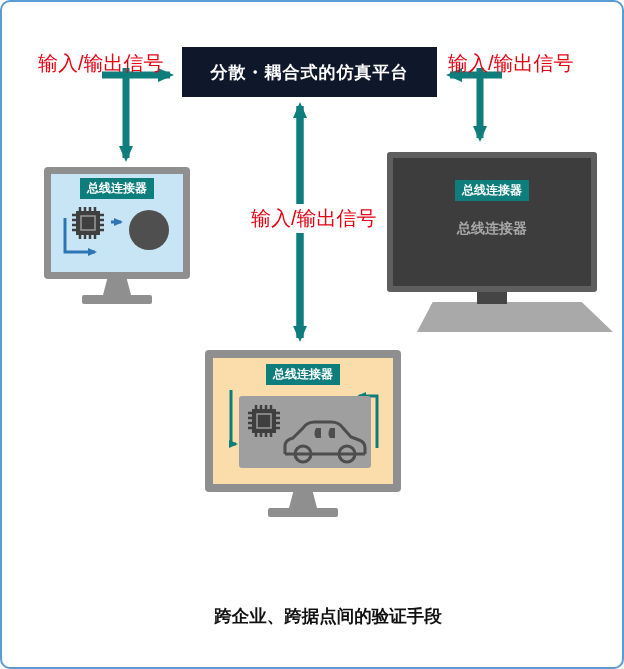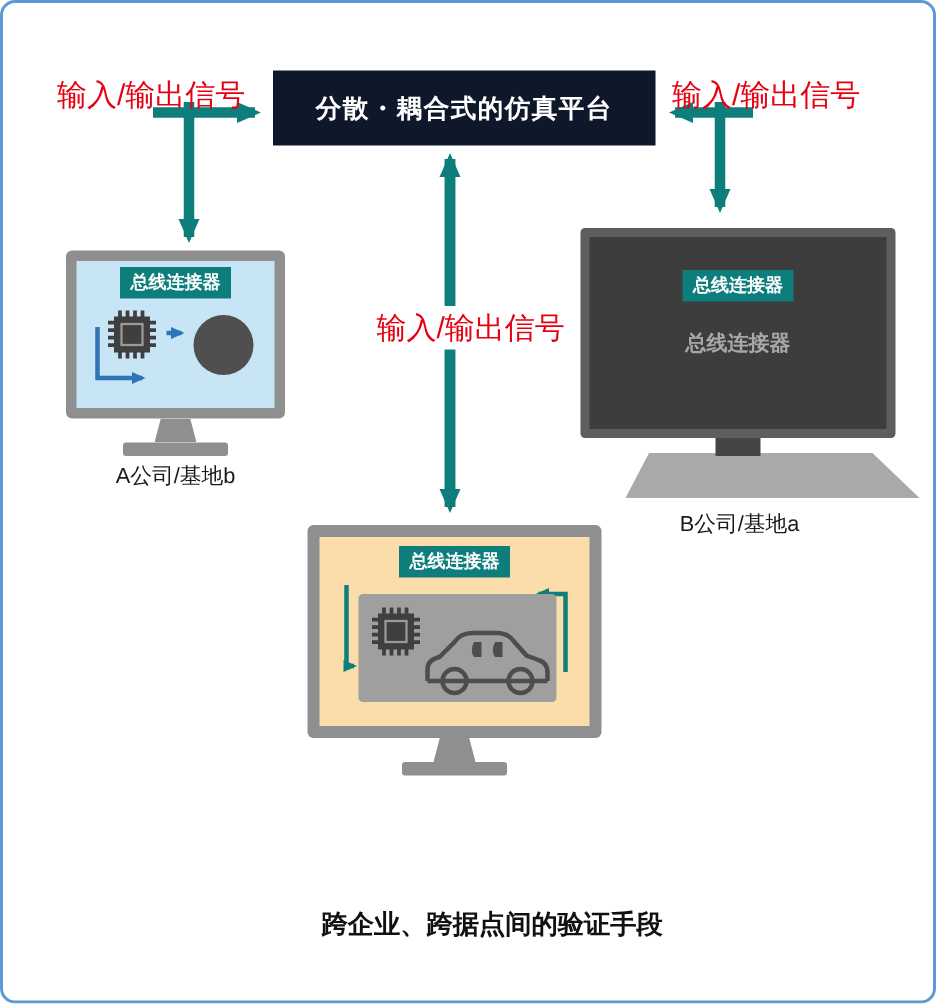--- a/index.html
+++ b/index.html
@@ -123,31 +123,29 @@
           </g>
           <rect x="5" y="5" width="24" height="24" fill="#3f3f3f"></rect>
           <rect x="10" y="10" width="14" height="14" fill="none" stroke="#9a9a9a" stroke-width="1.5"></rect>
         </g>
         <circle cx="98" cy="56" r="20" fill="#4f4f4f"></circle>
       </svg>
     </div>
   </div>
   <div class="mon-left-neck"></div>
   <div class="mon-left-base"></div>
-  <div class="caption cap-left">A公司/基地b</div>
 
   <div class="mon-right-plate"></div>
   <div class="mon-right-neck"></div>
   <div class="frame mon-right-frame">
     <div class="screen screen-dark">
       <div class="bus" style="top:22px">总线连接器</div>
       <div class="notice">总线连接器</div>
     </div>
   </div>
-  <div class="caption cap-right">B公司/基地a</div>
 
   <div class="frame mon-bot-frame">
     <div class="screen screen-peach">
       <div class="bus" style="top:6px">总线连接器</div>
       <svg width="180" height="126">
         <g stroke="#0e7e7c" stroke-width="3" fill="none">
           <path d="M18,32 V86 H23" marker-end="url(#mTealS)"></path>
           <path d="M164,90 V38 H146" marker-end="url(#mTealS)"></path>
         </g>
         <rect x="26" y="38" width="132" height="72" rx="3" fill="#9f9f9f"></rect>

